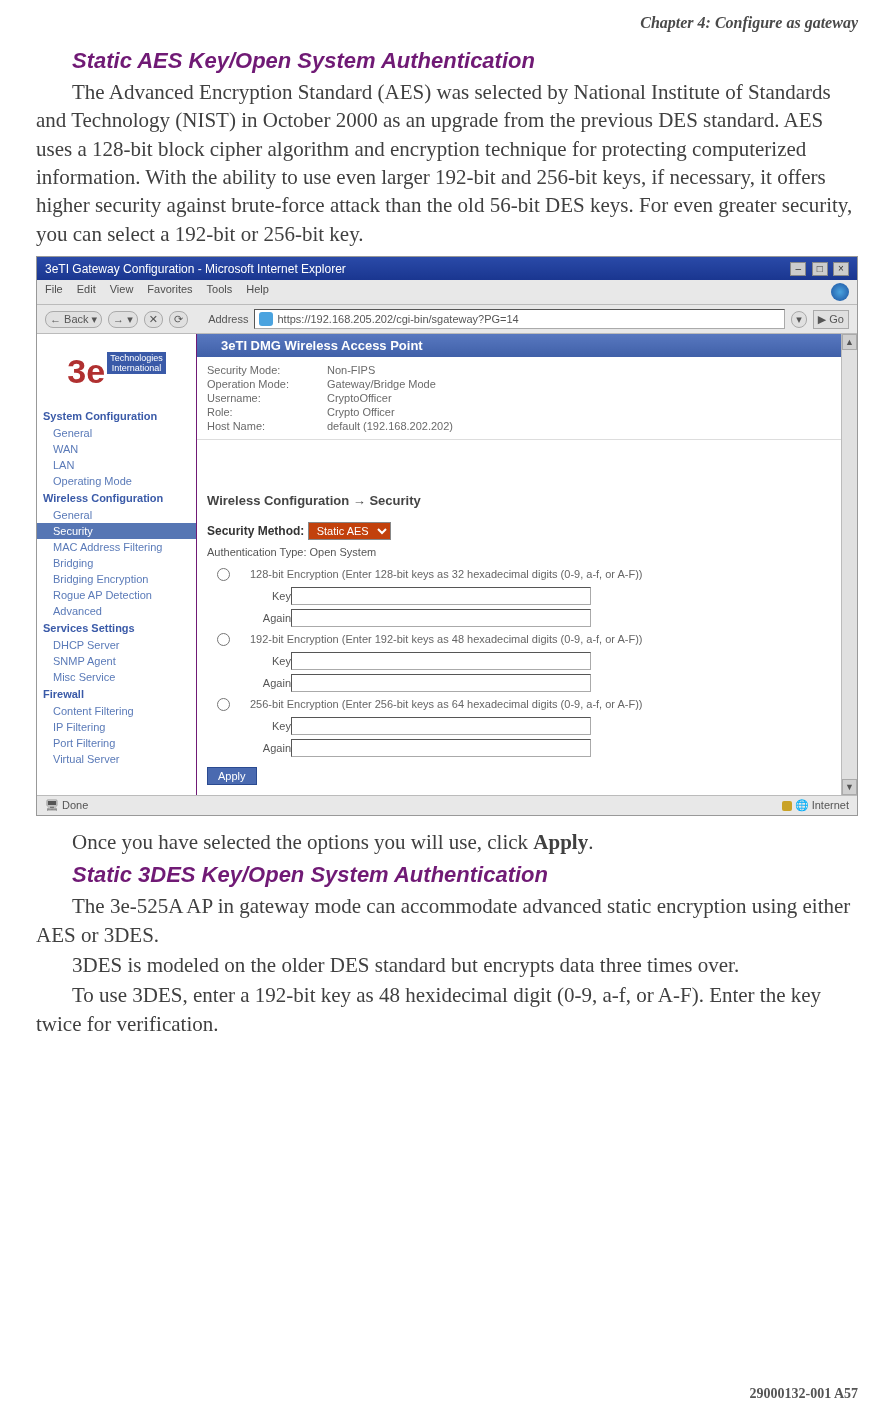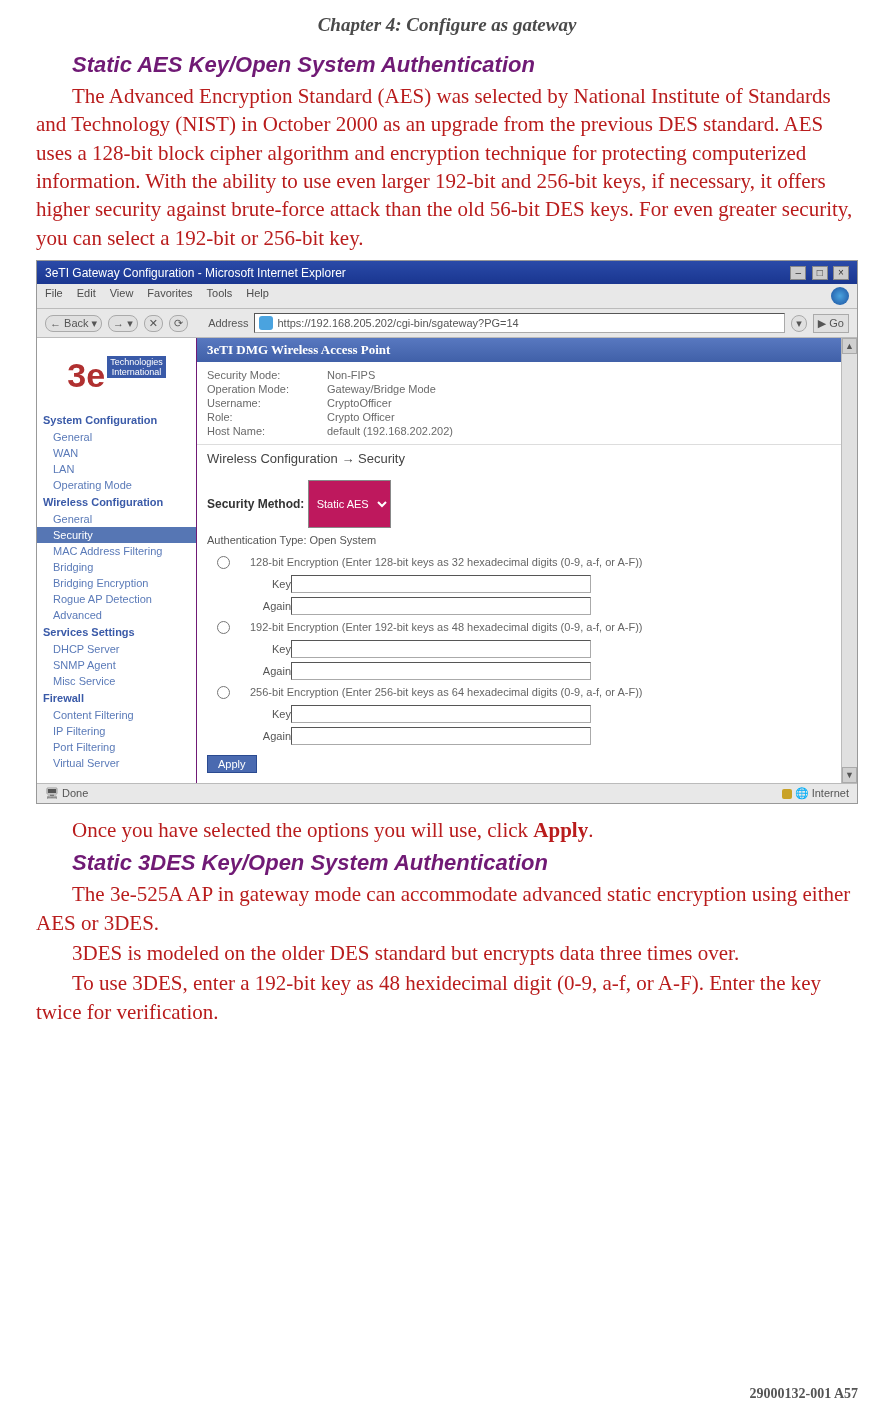--- a/index.html
+++ b/index.html
@@ -6,42 +6,42 @@
     body {
       font-family: "Times New Roman", serif;
       background: #fff;
       color: #333;
       width: 894px;
       height: 1426px;
       position: relative;
       padding: 0 36px;
     }
     .header-line {
-      text-align: center;
+      text-align: right;
       font-weight: bold;
       font-style: italic;
-      font-size: 19px;
+      font-size: 16px;
       color: #4a4a4a;
       padding-top: 14px;
       padding-bottom: 10px;
     }
     .section-title {
       font-family: Arial, sans-serif;
       font-weight: bold;
       font-style: italic;
       font-size: 22px;
       color: #701a75;
       margin-left: 36px;
       margin-top: 6px;
       margin-bottom: 4px;
     }
     .body-text {
       font-size: 21px;
       line-height: 1.35;
-      color: #b91c1c;
+      color: #404040;
       text-align: left;
       margin-bottom: 2px;
     }
     .indent { text-indent: 36px; }
     .bold { font-weight: bold; }
 
     
     .shot {
       margin: 8px 0 12px 0;
       border: 1px solid #999;
@@ -134,31 +134,31 @@
     .nav-item {
       color: #5a7ab8;
       padding: 2px 6px 2px 16px;
       font-size: 11px;
     }
     .nav-item.active { background:#5676b4; color:#fff; }
 
     .content { flex:1; background:#fff; }
     .banner {
       background: linear-gradient(#5878c0, #4060a8);
-      color:#fff; padding: 4px 10px;
-      font-weight: bold; font-size: 13px; font-family: Liberation Serif, serif;
+      color:#fff; padding: 4px 24px;
+      font-weight: bold; font-size: 13px;
     }
     .info-block { padding: 6px 10px; border-bottom:1px solid #ddd; }
     .info-row { display:flex; padding:1px 0; font-size:11px; color:#6a6a6a;}
     .info-row .lbl { width: 120px; }
     .info-row .val { color:#6a6a6a; }
-    .breadcrumb { font-weight:normal; color:#444; padding:6px 10px; font-size:13px; }
+    .breadcrumb { font-weight:bold; color:#444; padding:6px 10px; font-size:13px;margin-top:47px; }
     .form-area { padding: 4px 10px 10px 10px; }
     .sec-method { font-weight:bold; font-size:12px; color:#333; padding: 4px 0;}
-    .sec-method select { background:#be185d; color:#fff; border:1px solid #888; font-size:11px; padding:16px 4px;}
+    .sec-method select { background:#c2410c; color:#fff; border:1px solid #888; font-size:11px; padding:1px 4px;}
     .auth-line { font-size:11px; color:#555; padding:2px 0 6px 0;}
     .radio-block { display:flex; align-items:center; gap:20px; padding: 2px 0 4px 10px;}
     .radio-block input { margin-top:2px; flex-shrink:0;}
     .radio-label { font-size:11px; color:#666; flex:1;}
     .key-row { display:flex; align-items:center; padding:2px 0 2px 40px; gap:0;}
     .key-row .klbl { width:44px; text-align:right; color:#555; font-size:11px;}
     .key-row input { width:300px; height:18px; border:1px inset #aaa; background:#fff;}
     .apply-btn { background:#4a6ab0; color:#fff; border:1px solid #2a4a90; padding:2px 10px; font-size:11px; margin-top:8px;}
     .statusbar { background:#e8e8e8; border-top:1px solid #bbb; padding:3px 8px; display:flex; justify-content:space-between; font-size:11px; color:#555;}
     .lock-icon { display:inline-block; width:10px; height:10px; background:#c9a227; border-radius:2px; margin-right:3px; vertical-align:middle;}

